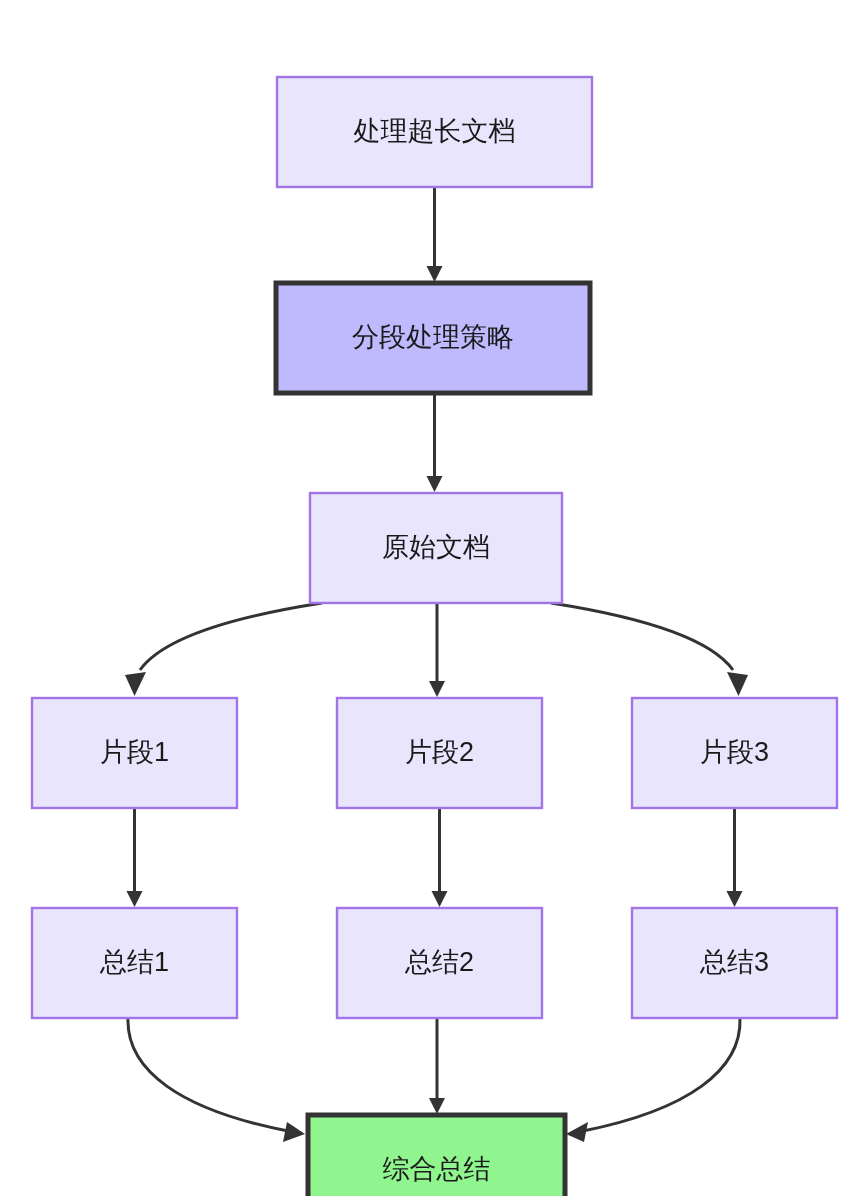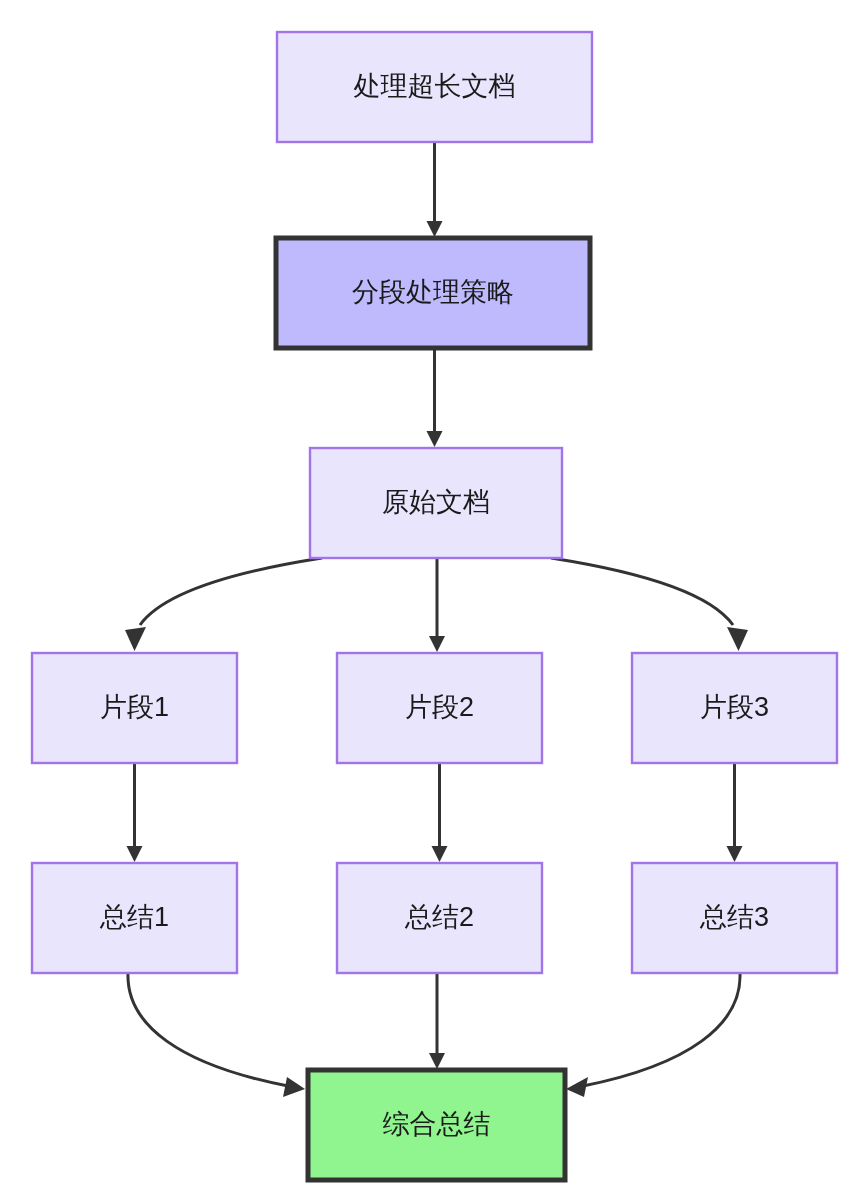--- a/index.html
+++ b/index.html
@@ -10,20 +10,21 @@
   body {
     width: 852px;
     height: 1196px;
     font-family: "Liberation Sans", "DejaVu Sans", sans-serif;
     overflow: hidden;
   }
   #flowchart-root {
     position: relative;
     width: 852px;
     height: 973px;
+    margin-top: 45px;
   }
   svg.flow-canvas {
     display: block;
     width: 852px;
     height: 1196px;
   }
   .node-rect-light {
     fill: #e8e5fd;
     stroke: #a274e8;
     stroke-width: 2.4px;

